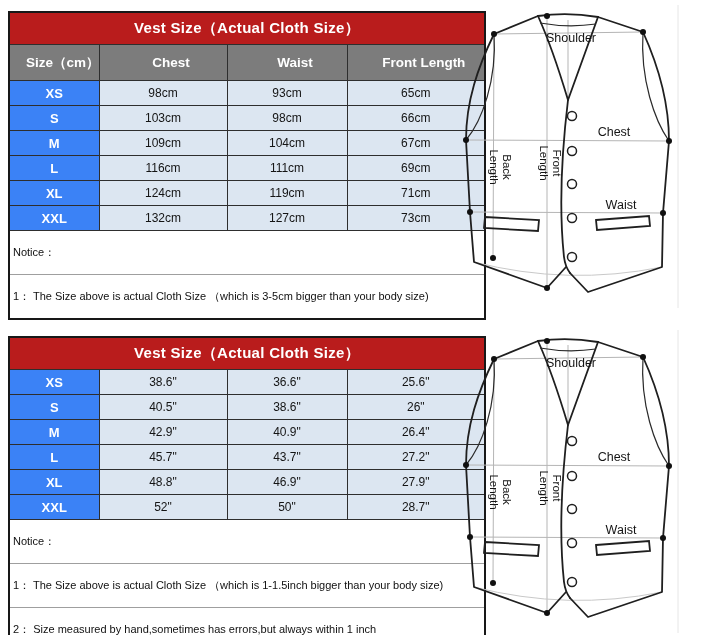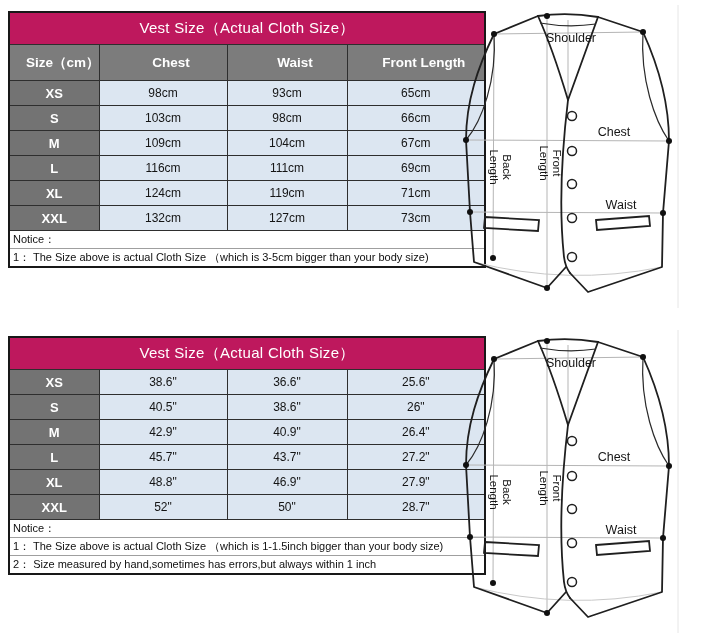--- a/index.html
+++ b/index.html
@@ -3,26 +3,26 @@
 <meta charset="utf-8">
 <style>
   html,body{margin:0;padding:0;background:#fff;}
   .canvas{position:relative;width:720px;height:635px;background:#ffffff;
           font-family:"Liberation Sans",sans-serif;overflow:hidden;}
   .size-table{position:absolute;left:8px;width:476px;border-collapse:collapse;table-layout:fixed;
               border:2px solid #181818;}
   #table-cm{top:11px;}
   #table-inch{top:336px;}
   .size-table th,.size-table td{border:1px solid #2e2e2e;padding:0;text-align:center;vertical-align:middle;overflow:hidden;white-space:nowrap;}
-  .title-row th{background:#be185d;color:#ffffff;font-size:15px;font-weight:normal;height:31px;letter-spacing:.3px;}
+  .title-row th{background:#b91c1c;color:#ffffff;font-size:15px;font-weight:bold;height:31px;letter-spacing:.3px;}
   .head-row th{background:#7c7c7c;color:#ffffff;font-size:13.5px;font-weight:bold;height:35px;padding-left:16px;}
-  tbody.data th.size{background:#737373;color:#ffffff;font-weight:bold;font-size:13px;height:24px;}
+  tbody.data th.size{background:#3b82f6;color:#ffffff;font-weight:bold;font-size:13px;height:24px;}
   tbody.data td{background:#dce6f1;color:#141414;font-size:12px;height:24px;}
   tbody.notice td{border-left:none;border-right:none;border-bottom:none;border-top:1px solid #9f9f9f;
-                  background:#fff;text-align:left;font-size:11px;color:#101010;padding:1px 3px;height:13px;}
+                  background:#fff;text-align:left;font-size:11px;color:#101010;padding:14px 3px;height:13px;}
   tbody.notice tr.first td{border-top:1px solid #2e2e2e;}
   .vest-panel{position:absolute;left:460px;width:229px;height:303px;}
   #vest-top{top:5px;}
   #vest-bottom{top:330px;}
   .vest-panel svg{width:100%;height:100%;display:block;}
   .outline{stroke:#1f1f1f;stroke-width:1.8;fill:none;stroke-linejoin:round;stroke-linecap:round;}
   .outline2{stroke:#2a2a2a;stroke-width:1.2;fill:none;}
   .pocket{fill:none;stroke:#1f1f1f;stroke-width:1.8;}
   .btn{fill:#ffffff;stroke:#1f1f1f;stroke-width:1.5;}
   .meas{stroke:#b5b5b5;stroke-width:1;}

